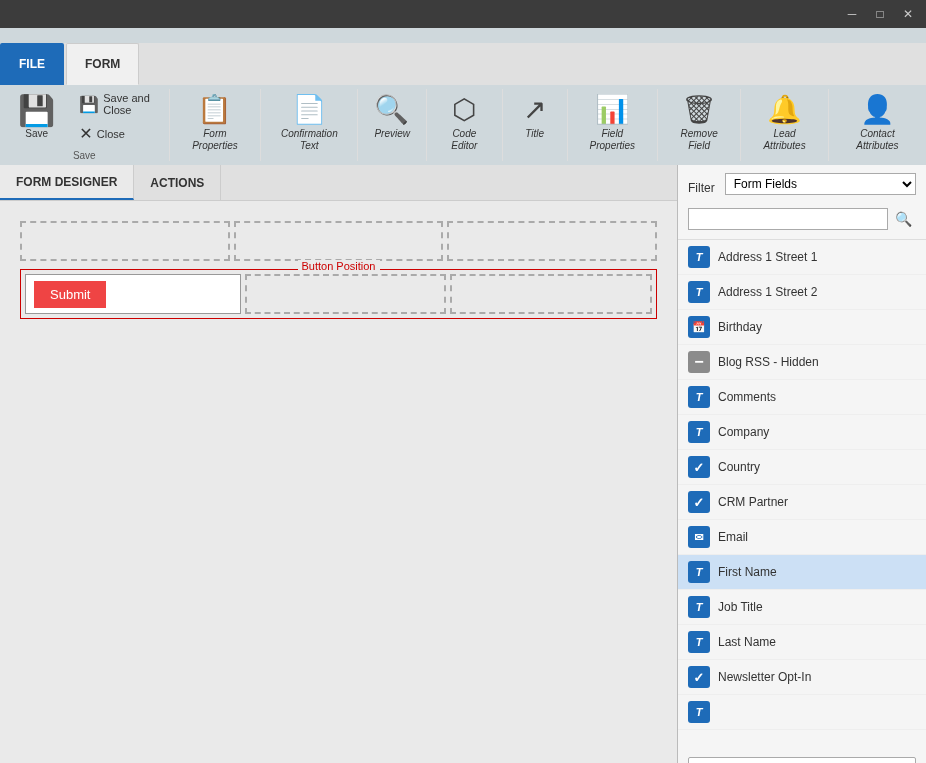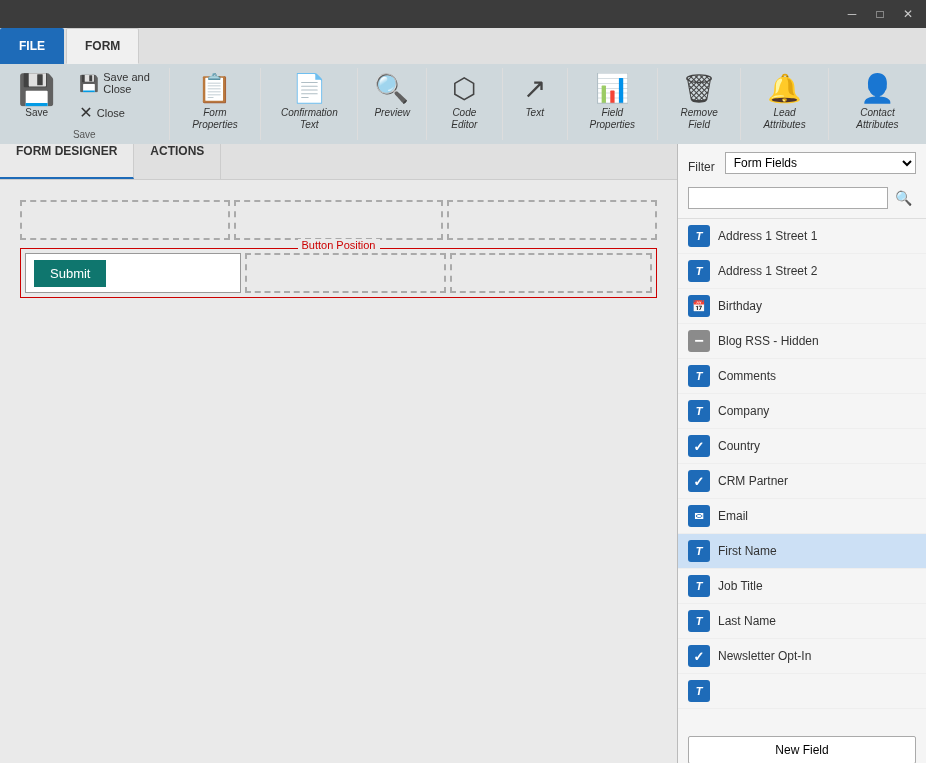--- a/index.html
+++ b/index.html
@@ -15,22 +15,23 @@
       padding-right: 4px;
     }
     .title-bar-btn {
       width: 28px; height: 28px;
       display: flex; align-items: center; justify-content: center;
       color: #ccc; font-size: 12px; cursor: pointer;
     }
     .ribbon-tabs {
       display: flex;
       background: #e0e0e0;
-      height: 36px;
+      height: 42px;
       align-items: flex-end;
+      margin-top: 15px;
     }
     .ribbon-tab {
       padding: 0 18px;
       height: 100%;
       display: flex; align-items: center;
       font-size: 12px; font-weight: bold;
       cursor: pointer;
       border: 1px solid transparent;
     }
     .ribbon-tab.active {
@@ -118,21 +119,21 @@
       display: flex;
       align-items: center;
       gap: 0;
       background: #e0e0e0;
       border-bottom: 1px solid #ccc;
       height: 36px;
     }
     .designer-tab {
       padding: 0 16px;
       height: 100%;
-      display: flex; align-items: flex-start;
+      display: flex; align-items: center;
       font-size: 12px; font-weight: bold; color: #333;
       cursor: pointer;
       border-right: 1px solid #ccc;
     }
     .designer-tab.active {
       background: #eaeaea;
       border-bottom: 2px solid #1e6bb8;
     }
 
     .form-canvas {
@@ -152,21 +153,21 @@
       background: transparent;
     }
     .form-cell.filled {
       border: 1px solid #999;
       background: white;
       padding: 4px 8px;
       display: flex; align-items: center;
       font-size: 12px; color: #333;
     }
     .submit-btn {
-      background: #0f766e;
+      background: #ef4444;
       color: white;
       border: none;
       padding: 6px 16px;
       font-size: 13px;
       cursor: pointer;
     }
     .button-position-container {
       border: 1px solid #cc0000;
       padding: 4px;
       position: relative;
@@ -346,21 +347,21 @@
         <div class="icon">⬡</div>
         <div class="label">Code Editor</div>
       </div>
     </div>
   </div>
 
   <div class="ribbon-group">
     <div class="ribbon-group-buttons">
       <div class="ribbon-btn-large">
         <div class="icon">↗</div>
-        <div class="label">Text</div>
+        <div class="label">Title</div>
       </div>
     </div>
   </div>
 
   <div class="ribbon-group">
     <div class="ribbon-group-buttons">
       <div class="ribbon-btn-large">
         <div class="icon">📊</div>
         <div class="label">Field Properties</div>
       </div>

